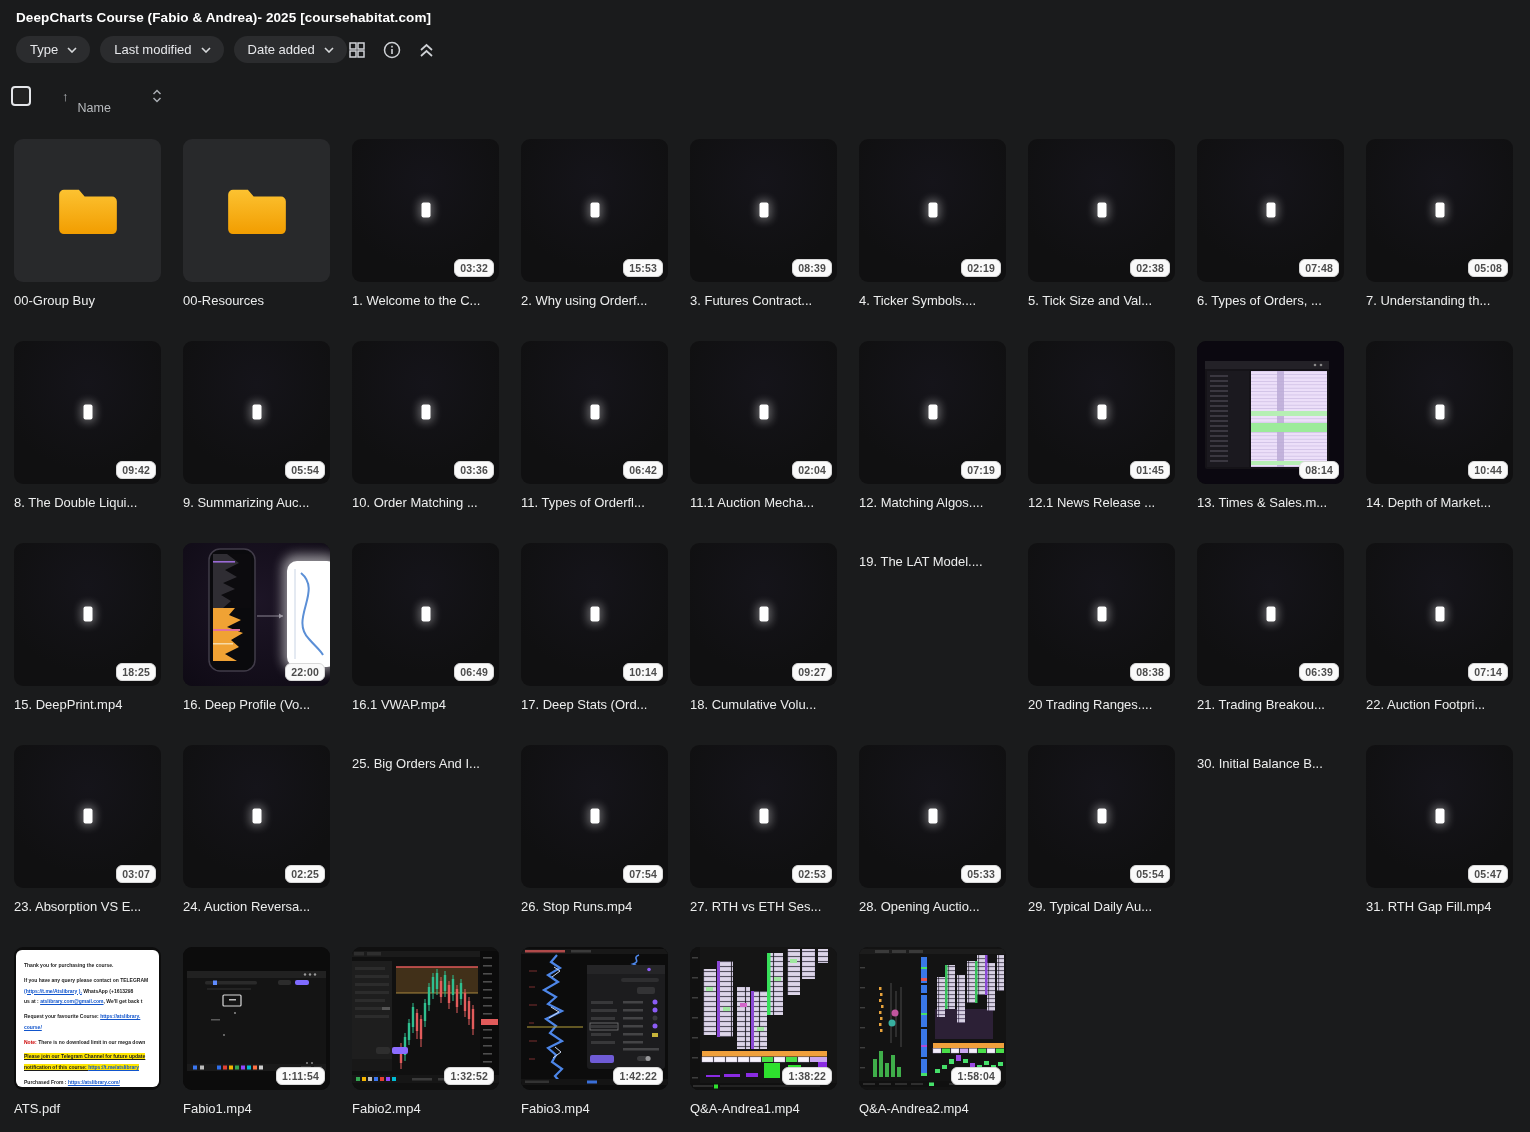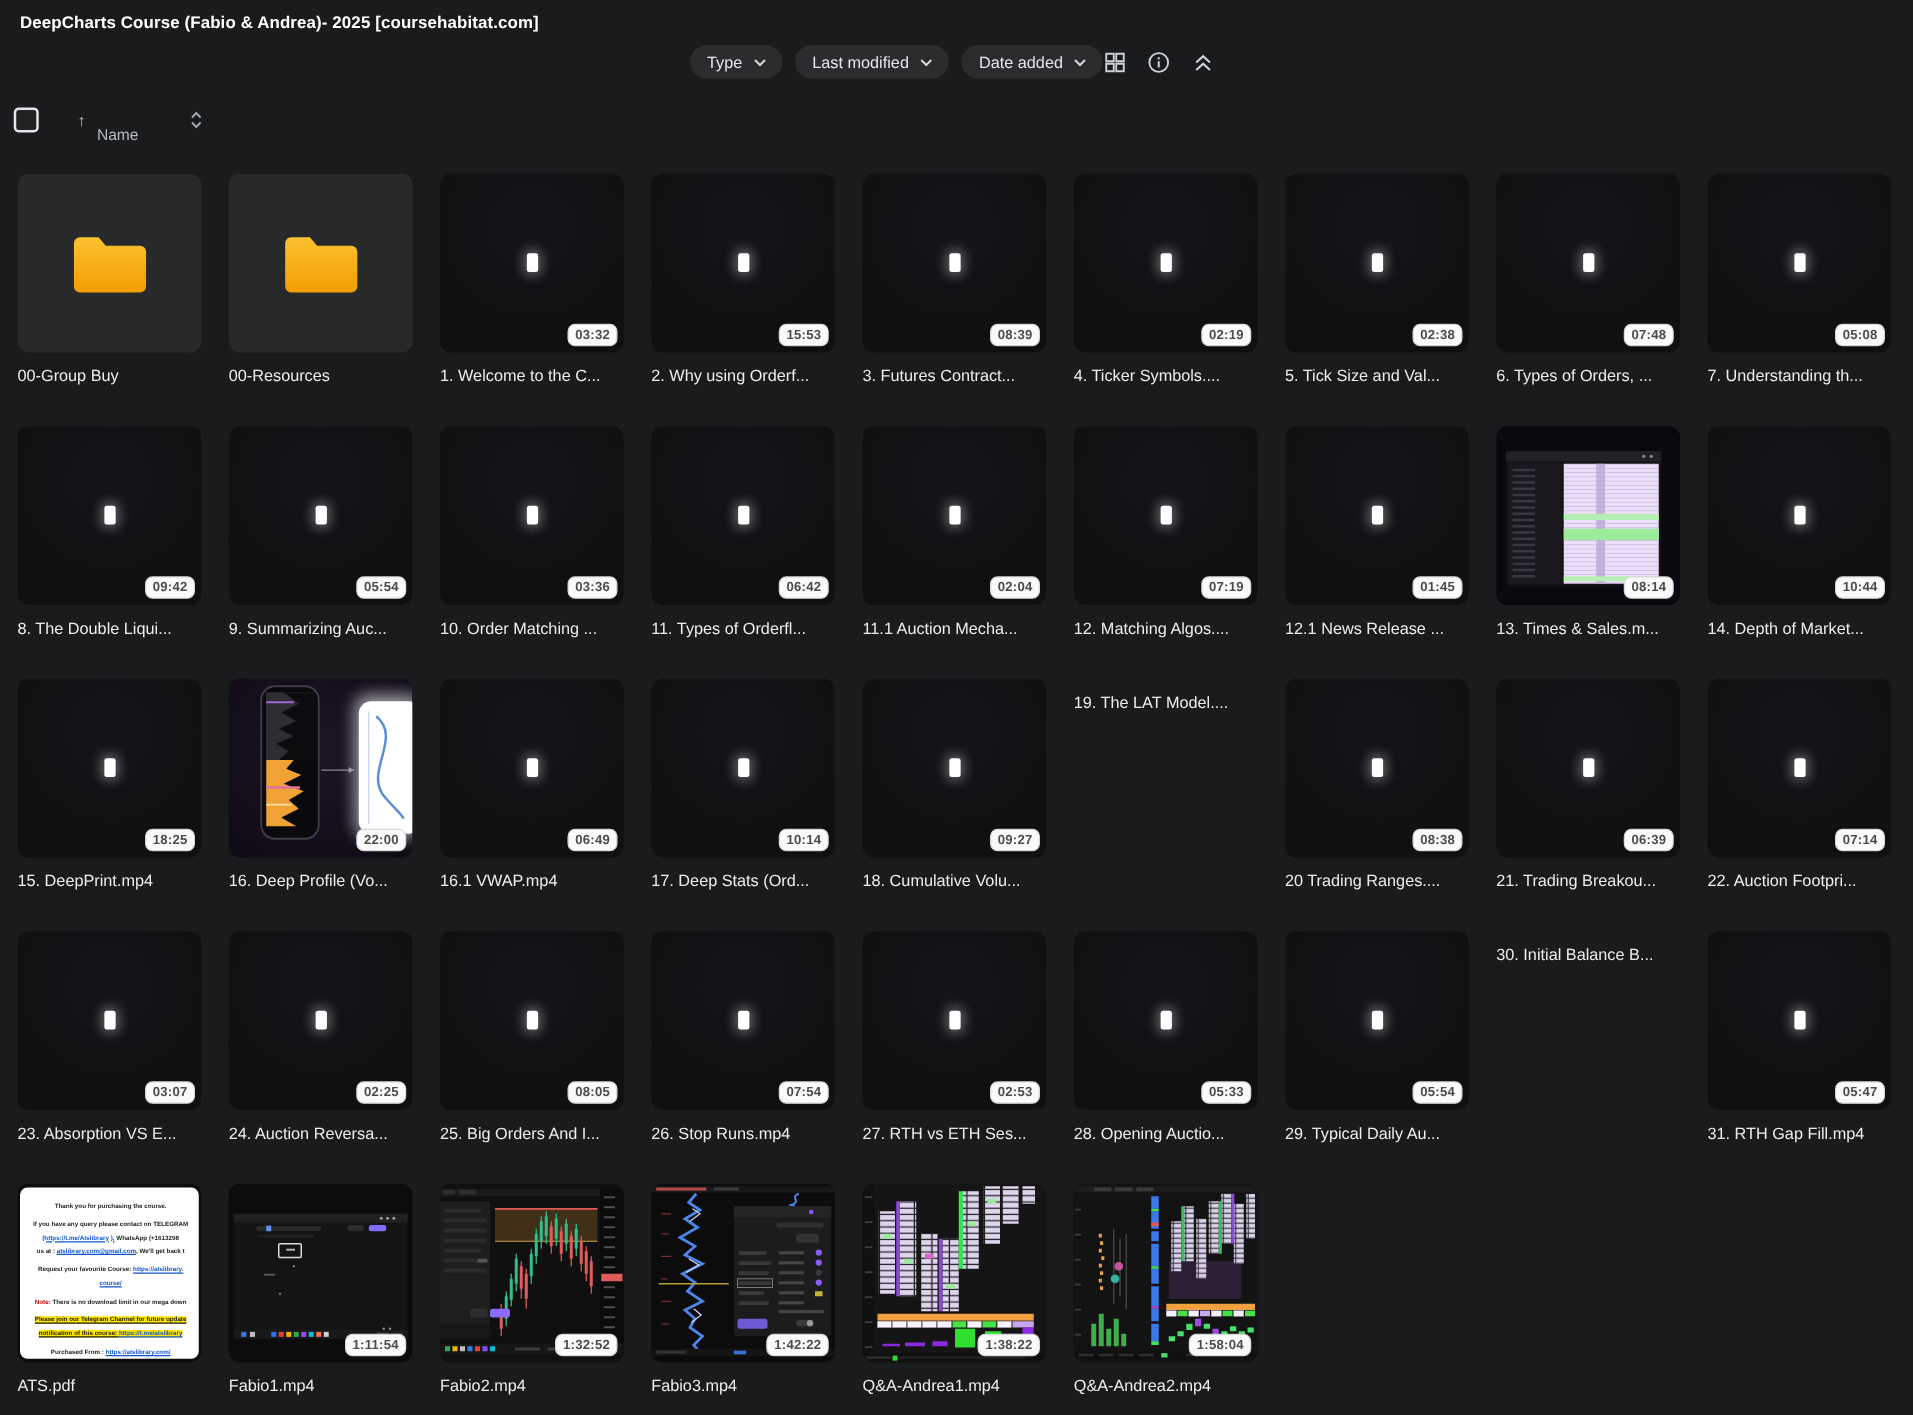--- a/index.html
+++ b/index.html
@@ -1,33 +1,33 @@
 <!DOCTYPE html>
 <html><head>
 <meta charset="utf-8">
 <style>
   html,body{margin:0;padding:0;background:#1a1b1c;width:1530px;height:1132px;overflow:hidden;
     font-family:"Liberation Sans",sans-serif;color:#e9e9ec;-webkit-font-smoothing:antialiased;}
   .title{padding:10px 16px 0;font-size:13.5px;font-weight:700;color:#ffffff;letter-spacing:.1px;}
-  .controls{display:flex;justify-content:center;align-items:center;padding:0 16px;margin-top:11px;}
+  .controls{display:flex;justify-content:flex-start;align-items:center;padding:0 16px;margin-top:11px;}
   .chips{display:flex;gap:10px;}
   .chip{display:inline-flex;align-items:center;gap:9px;background:#2b2c2e;border-radius:15px;
     padding:6px 13px 6px 14px;font-size:13px;color:#e6e7ea;cursor:pointer;}
   .chip svg{display:block;}
   .topicons{display:flex;align-items:center;gap:15px;margin-right:6px;}
   .icobtn{width:20px;height:20px;display:flex;align-items:center;justify-content:center;cursor:pointer;}
   .listhead{display:flex;align-items:center;padding:0 10px;margin-top:23px;height:20px;}
   .cbx{width:16px;height:16px;border:2px solid #e4e6e9;border-radius:4px;background:#222;margin-left:1px;cursor:pointer;}
   .sortarrow{margin-left:31px;color:#b7babd;font-size:13px;}
   .sortlabel{margin-left:9px;color:#b7babd;font-size:12.5px;margin-top:24px;}
   .sorticon{margin-left:41px;display:flex;align-items:center;cursor:pointer;}
   .grid{display:grid;grid-template-columns:repeat(9,147px);column-gap:22px;row-gap:33px;
     padding:0 14px;margin-top:33px;}
   .card{width:147px;cursor:pointer;}
-  .thumb{position:relative;width:147px;height:143px;border-radius:9px;overflow:hidden;background:#121213;text-align:center;}
+  .thumb{position:relative;width:147px;height:143px;border-radius:9px;overflow:hidden;background:#121213;}
   .folder .thumb{background:#28292b;display:flex;align-items:center;justify-content:center;}
   .video .thumb{background:radial-gradient(circle at 50% 30%, #15141a 0%, #101011 70%);}
   .pdf .thumb{background:#0d0d0d;}
   .label{margin-top:11px;font-size:13px;color:#eceded;white-space:nowrap;overflow:hidden;}
   .dur{position:absolute;right:5px;bottom:5px;background:#fafafa;color:#4c4c4c;font-size:10.5px;
     font-weight:700;padding:2px 5px;border-radius:6px;border:1px solid #d8d8d8;z-index:3;letter-spacing:.2px;}
   .vid-glyph{position:absolute;left:50%;top:50%;transform:translate(-50%,-56%);width:9px;height:15px;
     background:#fff;border-radius:2px;box-shadow:0 0 9px 3px rgba(255,255,255,.33);}
   .vthumb{position:absolute;inset:0;}
   .vthumb svg{display:block;width:100%;height:100%;}
@@ -380,24 +380,20 @@
     <div class="label">23. Absorption VS E...</div>
   </div>
     <div class="card video">
     <div class="thumb">
         <span class="vid-glyph"></span>
       <span class="dur">02:25</span>
     </div>
     <div class="label">24. Auction Reversa...</div>
   </div>
     <div class="card video">
-    <div class="thumb">
-        <span class="vid-glyph"></span>
-      <span class="dur">08:05</span>
-    </div>
     <div class="label">25. Big Orders And I...</div>
   </div>
     <div class="card video">
     <div class="thumb">
         <span class="vid-glyph"></span>
       <span class="dur">07:54</span>
     </div>
     <div class="label">26. Stop Runs.mp4</div>
   </div>
     <div class="card video">

